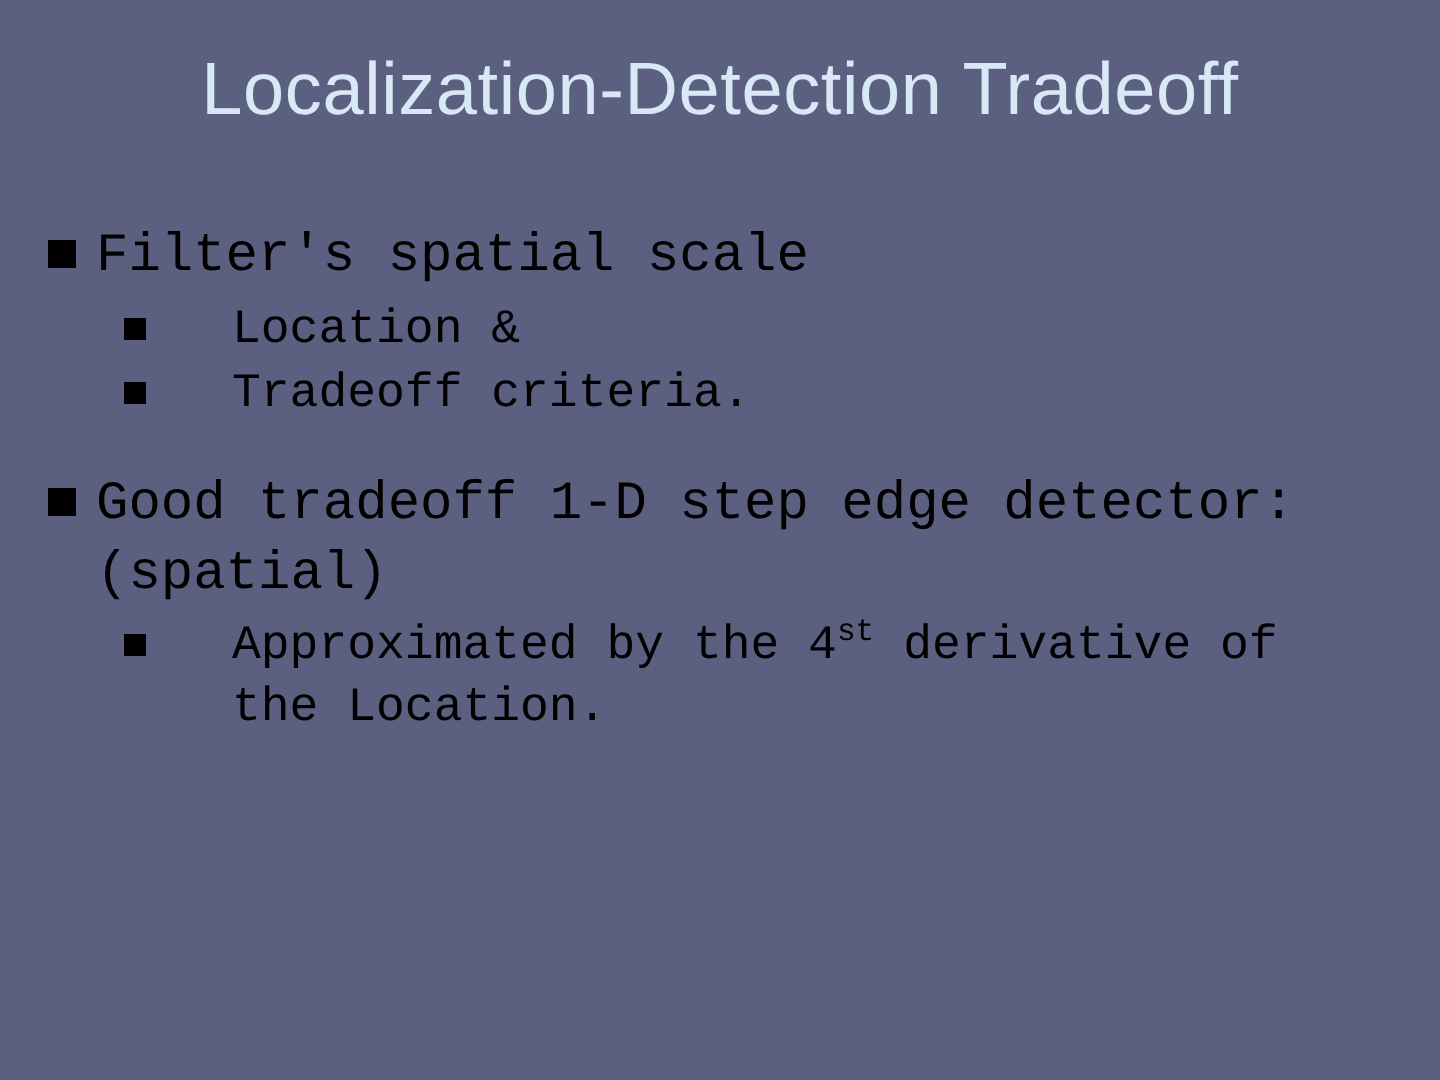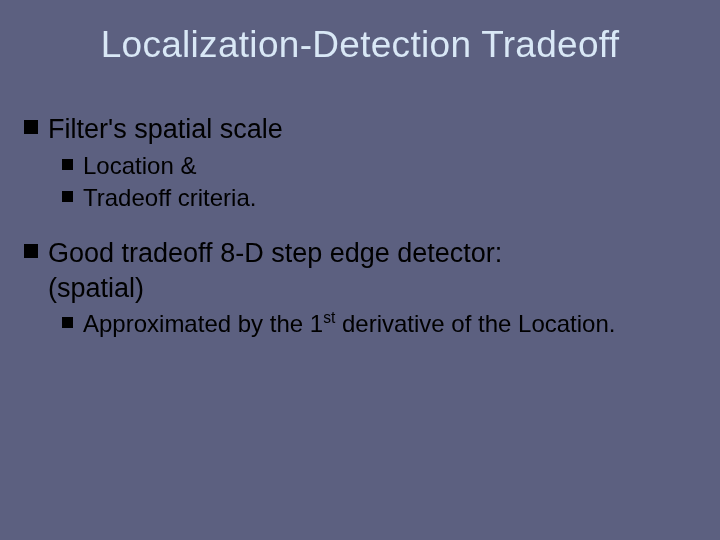--- a/index.html
+++ b/index.html
@@ -27,39 +27,41 @@
     font-weight: normal;
     letter-spacing: 0.3px;
   }
   .level1 {
     margin: 0 0 4px 0;
     display: flex;
     align-items: flex-start;
   }
   .level1-block {
     margin-bottom: 22px;
+    font-family: Liberation Mono, monospace;
   }
   .level1 .bullet {
     flex: 0 0 auto;
     width: 14px;
     height: 14px;
     background: #000;
     margin-top: 8px;
     margin-right: 10px;
     margin-left: -10px;
   }
   .level1 .text {
     font-size: 27px;
     color: #000;
     line-height: 1.28;
   }
   .level2 {
     margin: 0 0 2px 28px;
     display: flex;
     align-items: flex-start;
+    gap: 33px;
   }
   .level2 .bullet {
     flex: 0 0 auto;
     width: 11px;
     height: 11px;
     background: #000;
     margin-top: 8px;
     margin-right: 10px;
   }
   .level2 .text {
@@ -99,27 +101,27 @@
         <span class="bullet"></span>
         <span class="text">Tradeoff criteria.</span>
       </div>
     </div>
   </div>
 
   <div class="level1-block">
     <div class="level1">
       <span class="bullet"></span>
       <span class="text">
-        <span>Good tradeoff 8-D step edge detector:</span><br>
+        <span>Good tradeoff 1-D step edge detector:</span><br>
         <span>(spatial)</span>
       </span>
     </div>
     <div class="sublist">
       <div class="level2">
         <span class="bullet"></span>
         <span class="text">
-          <span>Approximated by the 1</span><sup>st</sup><span> derivative of the Location.</span>
+          <span>Approximated by the 4</span><sup>st</sup><span> derivative of the Location.</span>
         </span>
       </div>
     </div>
   </div>
 
 </div>
 
 </body></html>

